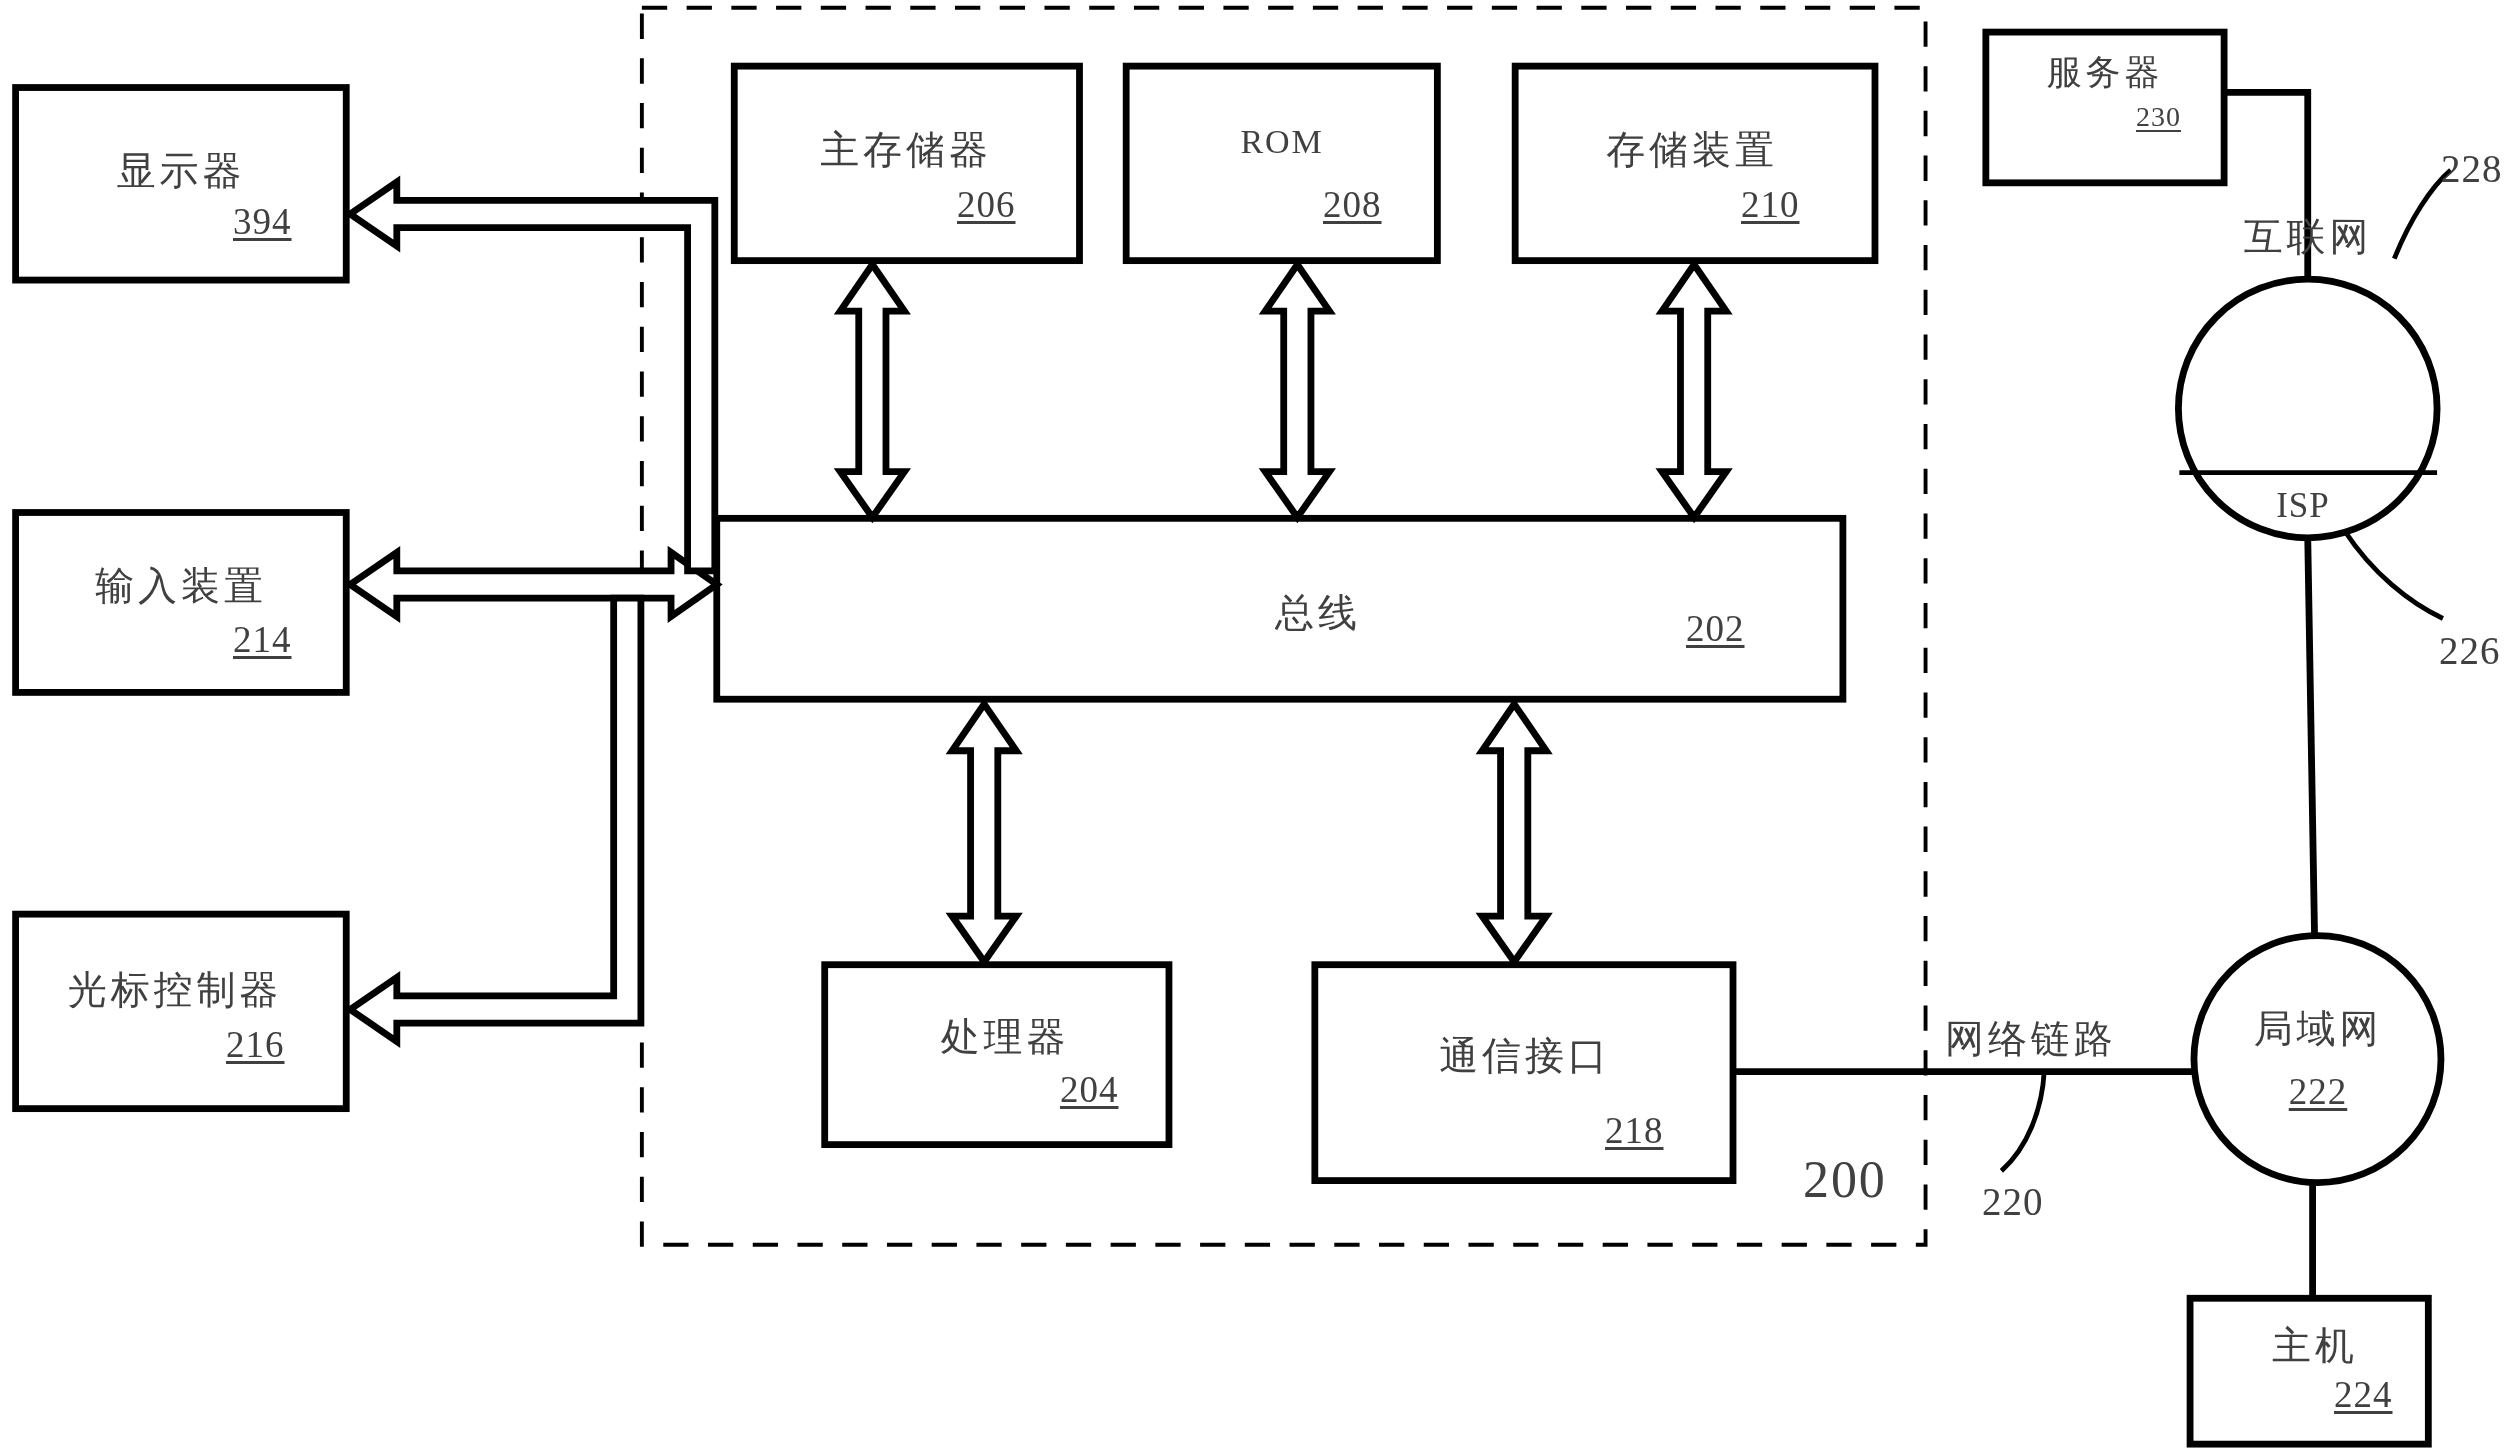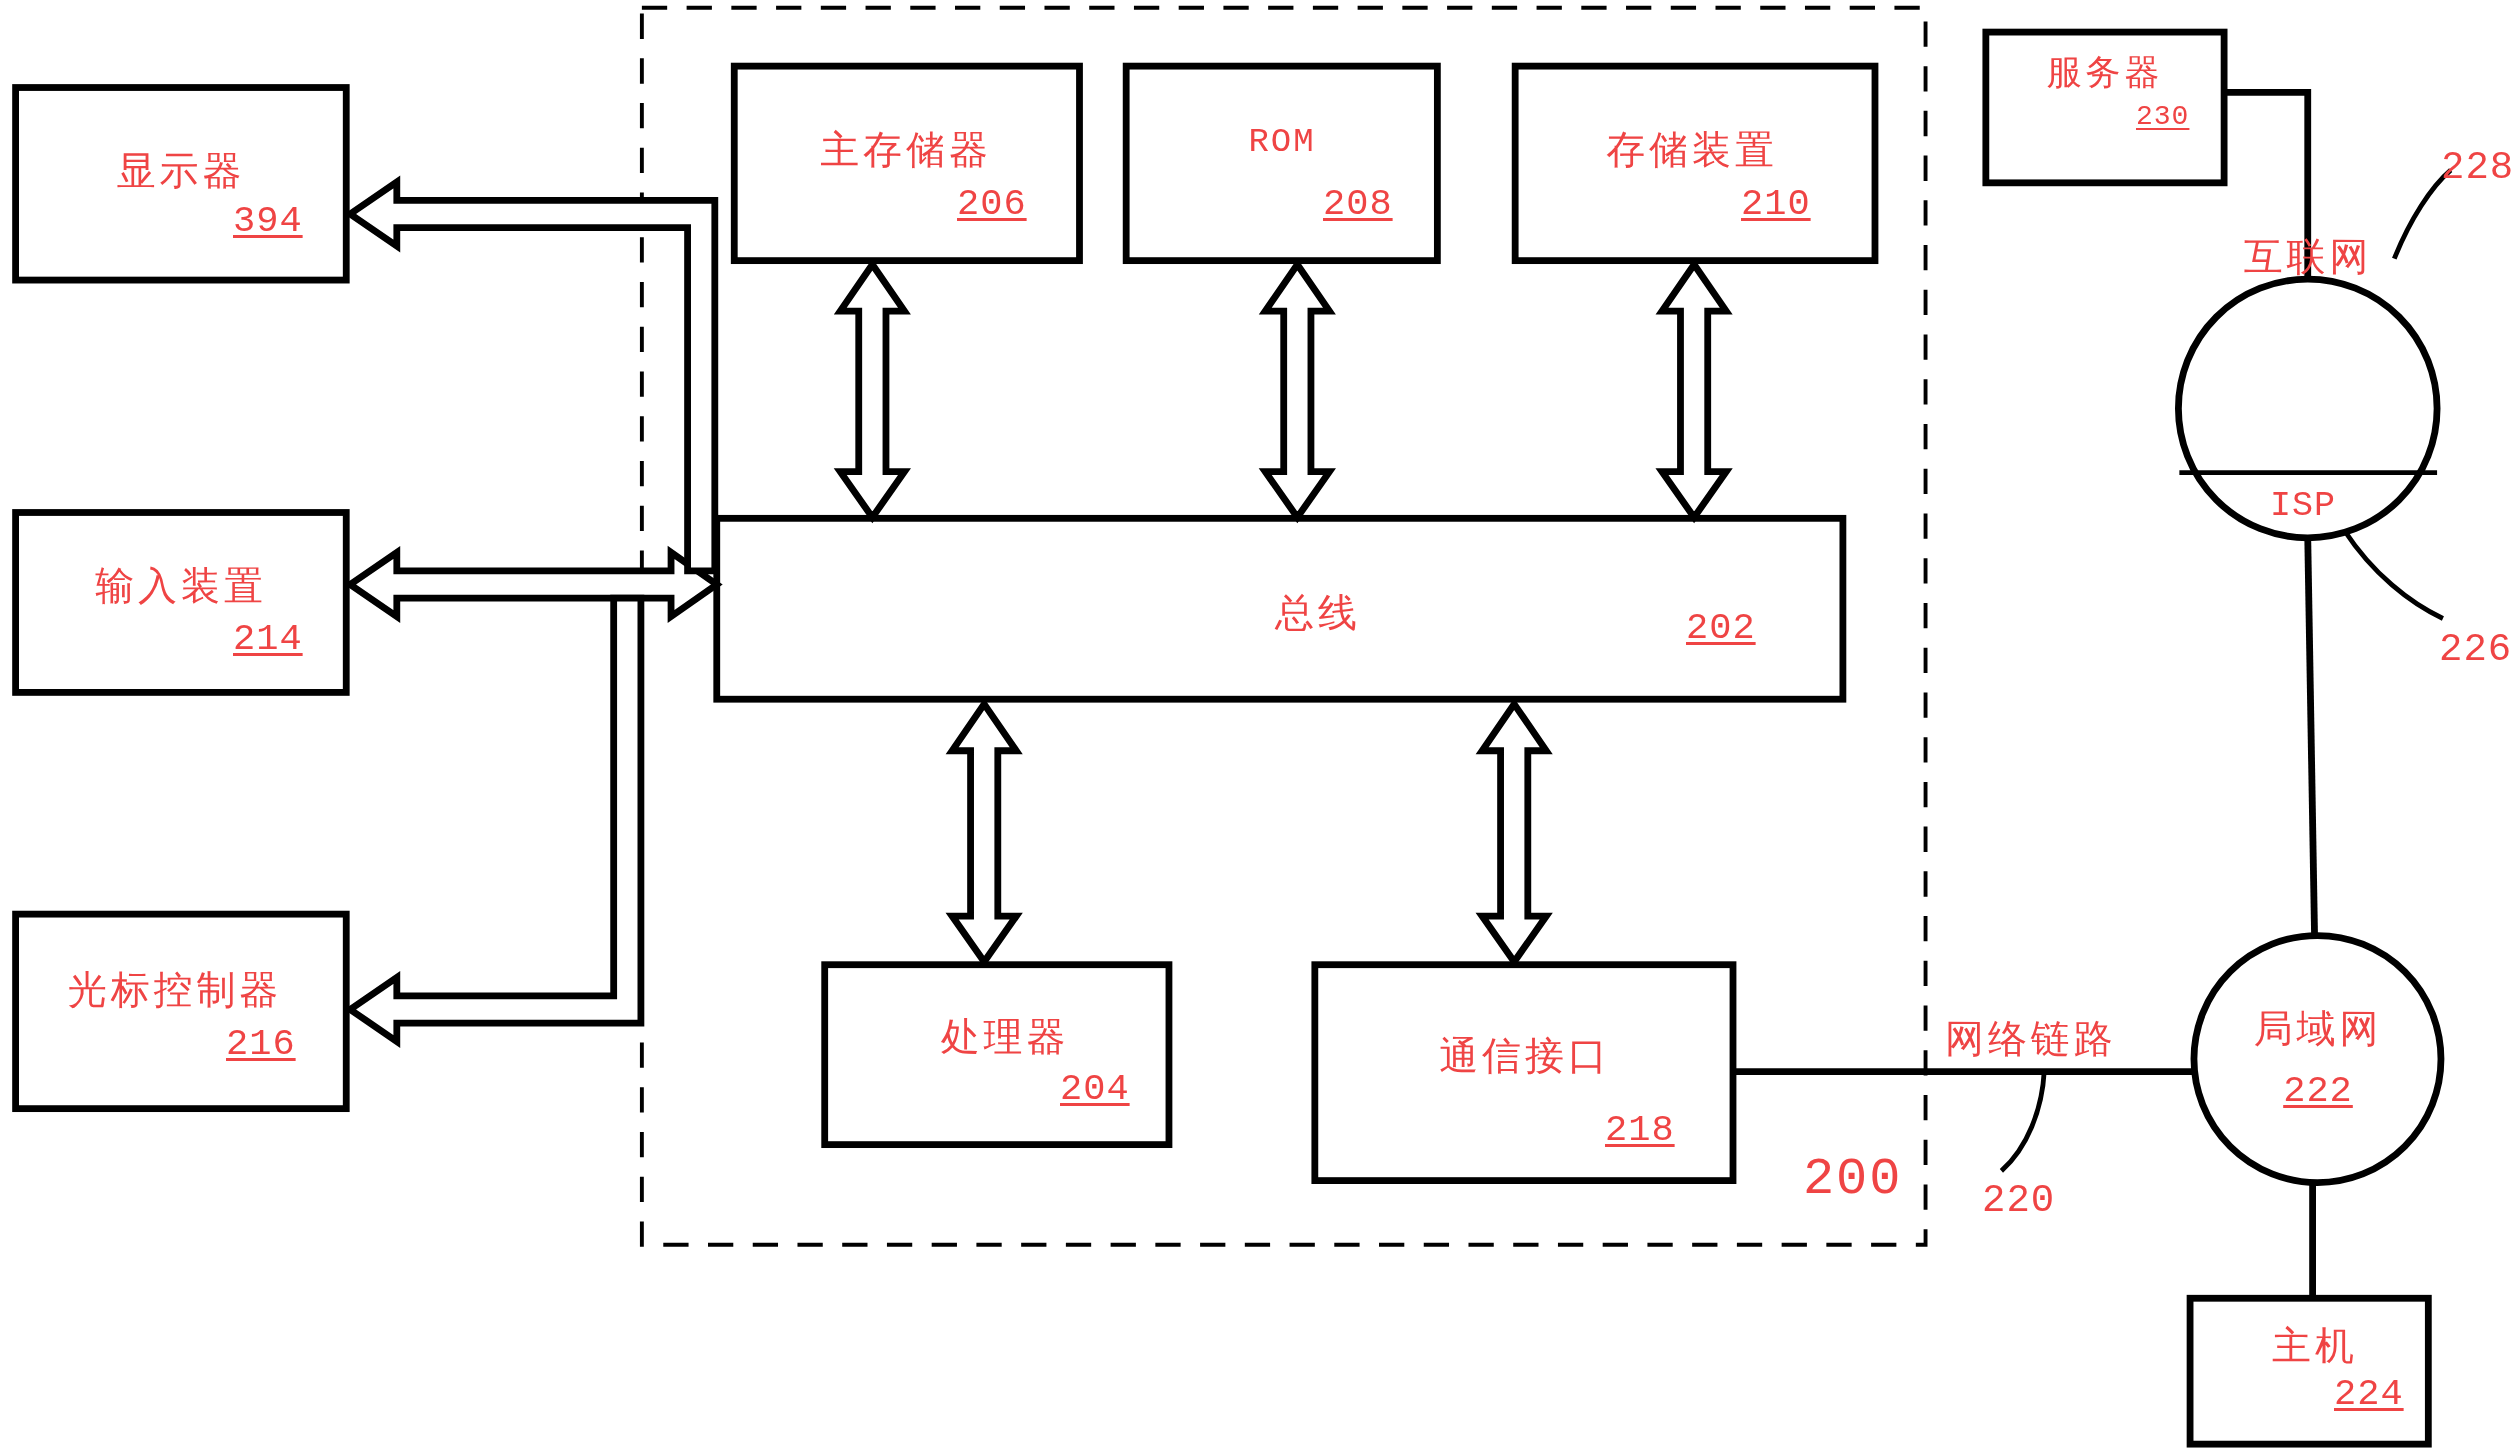--- a/index.html
+++ b/index.html
@@ -56,23 +56,23 @@
     fill: none;
   }
   .hollow-arrow {
     fill: #ffffff;
     stroke: #000000;
     stroke-width: 7;
     stroke-linejoin: miter;
   }
   .lbl {
     position: absolute;
-    color: #ef4444;
+    color: #404040;
     white-space: nowrap;
-    font-family: Liberation Mono, monospace;
+    font-family: Liberation Serif, serif;
   }
   .cjk {
     font-size: 39px;
     letter-spacing: 3.9px;
     font-weight: 500;
   }
   .rom-label {
     font-size: 34px;
     letter-spacing: 1.9px;
   }
@@ -202,21 +202,21 @@
   <div class="lbl cjk center-x" style="left:1525px; top:1029px;">通信接口</div>
   <div class="lbl refnum" style="left:1605px; top:1109px;">218</div>
 
   <div class="lbl bignum" style="left:1803px; top:1150px;">200</div>
 
   <div class="lbl cjk center-x" style="left:2105px; top:49px; font-size:35px;">服务器</div>
   <div class="lbl refnum" style="left:2136px; top:101px; font-size:28px;">230</div>
 
   <div class="lbl refnum-plain" style="left:2441px; top:146px;">228</div>
 
-  <div class="lbl cjk center-x" style="left:2308px; top:210px;margin-top:20px;">互联网</div>
+  <div class="lbl cjk center-x" style="left:2308px; top:210px;">互联网</div>
   <div class="lbl isp-label center-x" style="left:2303px; top:486px;">ISP</div>
 
   <div class="lbl refnum-plain" style="left:2439px; top:628px;">226</div>
 
   <div class="lbl cjk" style="left:1945px; top:1012px;">网络链路</div>
   <div class="lbl refnum-plain" style="left:1982px; top:1179px;">220</div>
 
   <div class="lbl cjk center-x" style="left:2318px; top:1002px;">局域网</div>
   <div class="lbl refnum center-x" style="left:2318px; top:1070px;">222</div>
 

